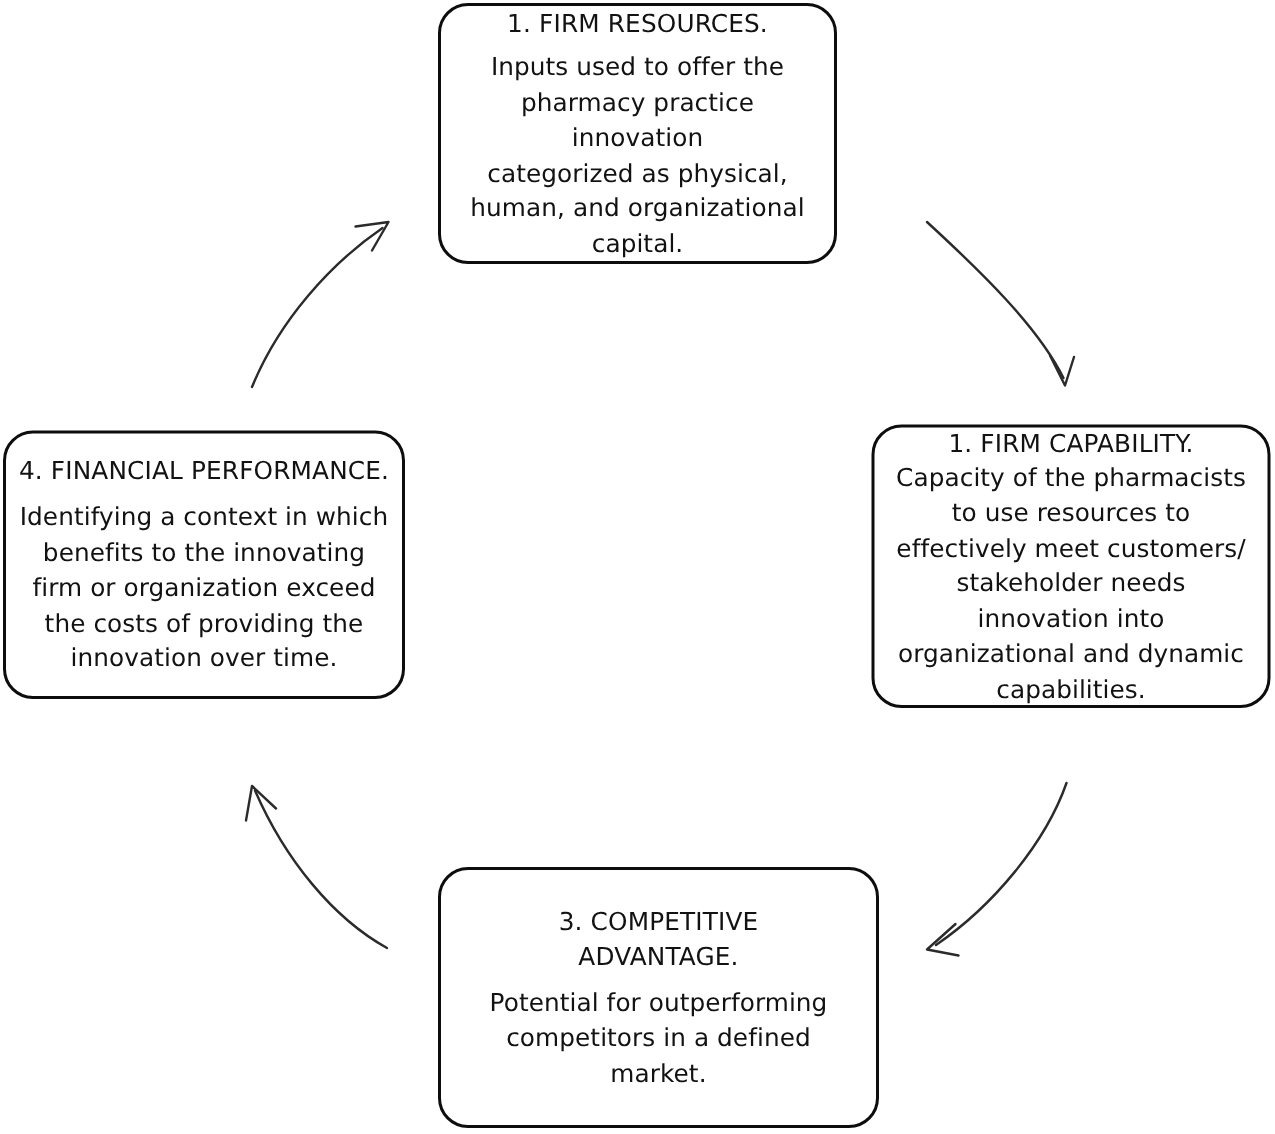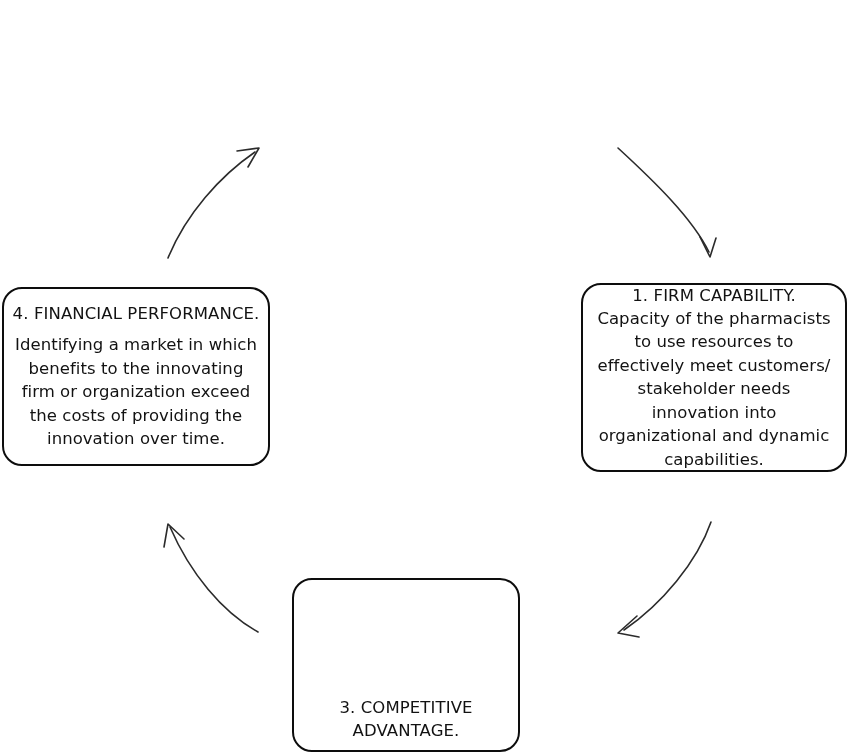--- a/index.html
+++ b/index.html
@@ -49,21 +49,21 @@
   .gap-sm { height: 8px; }
 
   
   #node-1 {
     left: 292px;  top: 2px;   width: 266px; height: 174px;
   }
   #node-2 {
     left: 581px;  top: 283px; width: 266px; height: 189px;
   }
   #node-3 {
-    left: 292px;  top: 578px; width: 228px; height: 174px; justify-content: flex-end;
+    left: 292px;  top: 578px; width: 294px; height: 174px;
   }
   #node-4 {
     left: 2px;    top: 287px; width: 268px; height: 179px;
   }
 
   #arrow-layer {
     position: absolute;
     left: 0;
     top: 0;
     width: 850px;
@@ -92,42 +92,54 @@
       <path d="M 258 632 C 222 612, 190 573, 170 527" fill="none" stroke="#2b2b2b" stroke-width="1.6" stroke-linecap="round"></path>
       <path d="M 164 547 L 168 524 L 184 539" fill="none" stroke="#2b2b2b" stroke-width="1.6" stroke-linecap="round" stroke-linejoin="round"></path>
     </g>
 
     <g>
       <path d="M 168 258 C 186 214, 220 176, 255 152" fill="none" stroke="#2b2b2b" stroke-width="1.6" stroke-linecap="round"></path>
       <path d="M 237 151 L 259 148 L 248 167" fill="none" stroke="#2b2b2b" stroke-width="1.6" stroke-linecap="round" stroke-linejoin="round"></path>
     </g>
   </svg>
 
+  <div class="node" id="node-1">
+    <p class="node-title">1. FIRM RESOURCES.</p>
+    <div class="gap-sm"></div>
+    <p class="node-body">Inputs used to offer the
+pharmacy practice innovation
+categorized as physical,
+human, and organizational
+capital.</p>
+  </div>
 
   <div class="node" id="node-2">
     <p class="node-title">1. FIRM CAPABILITY.</p>
     <div class="gap-sm"></div>
     <p class="node-body">Capacity of the pharmacists
 to use resources to
 effectively meet customers/
 stakeholder needs
 innovation into
 organizational and dynamic
 capabilities.</p>
   </div>
 
   <div class="node" id="node-3">
     <p class="node-title">3. COMPETITIVE
 ADVANTAGE.</p>
     <div class="gap-sm"></div>
+    <p class="node-body">Potential for outperforming
+competitors in a defined
+market.</p>
   </div>
 
   <div class="node" id="node-4">
     <p class="node-title">4. FINANCIAL PERFORMANCE.</p>
     <div class="gap-sm"></div>
-    <p class="node-body">Identifying a market in which
+    <p class="node-body">Identifying a context in which
 benefits to the innovating
 firm or organization exceed
 the costs of providing the
 innovation over time.</p>
   </div>
 
 </div>
 
 </body></html>

